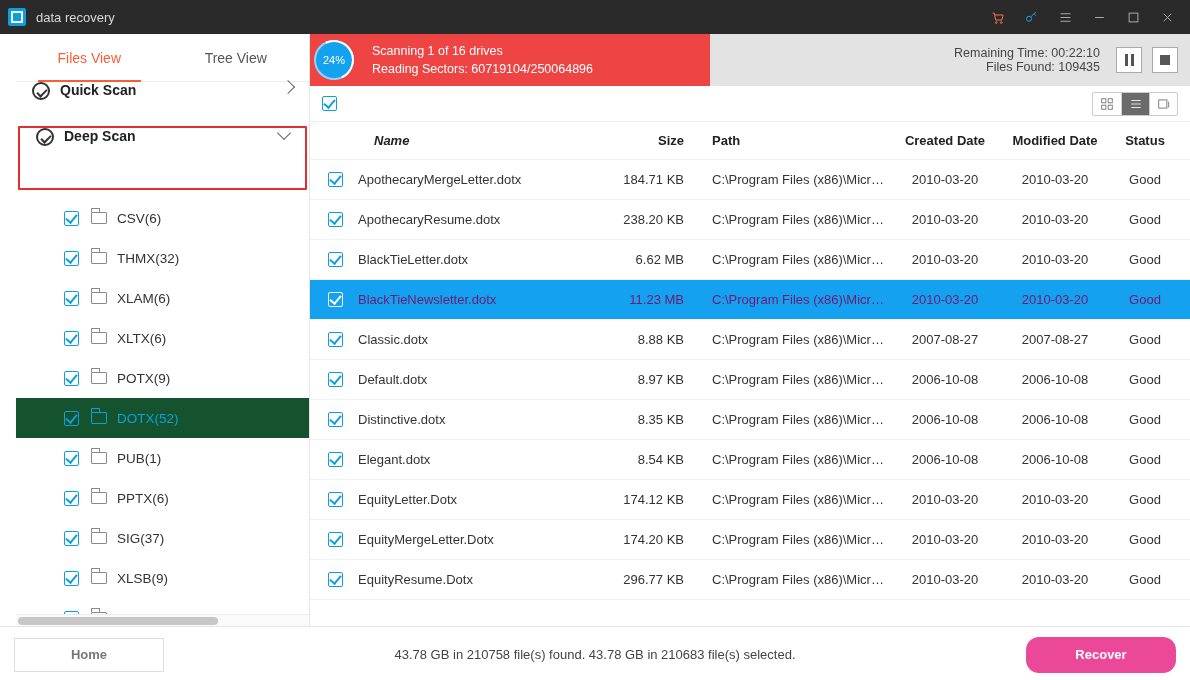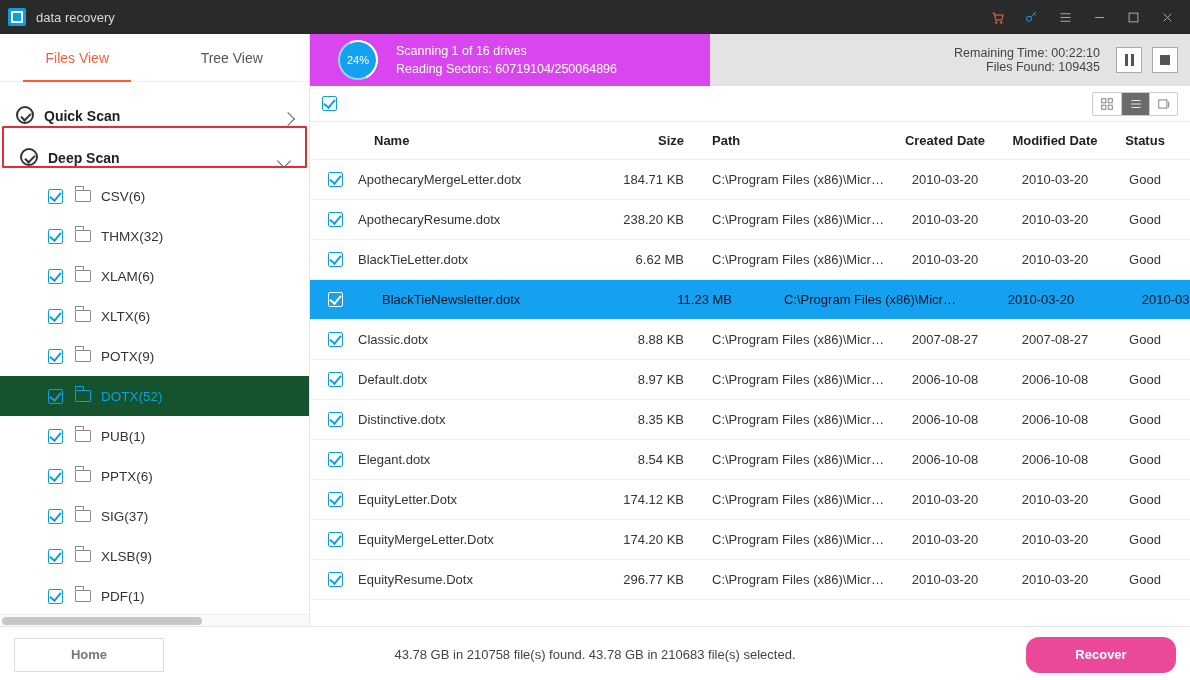--- a/index.html
+++ b/index.html
@@ -9,46 +9,46 @@
   .titlebar .logo{width:18px;height:18px;background:#0b9fe0;margin-right:10px;border-radius:2px;position:relative;}
   .titlebar .logo::after{content:"";position:absolute;inset:3px;border:2px solid #fff;border-radius:1px;}
   .titlebar .t-title{font-weight:500;color:#d8d8d8;}
   .titlebar .spacer{flex:1;}
   .titlebar .t-ico{width:34px;height:34px;display:flex;align-items:center;justify-content:center;color:#a9a9a9;font-size:15px;}
   .titlebar .t-ico svg{width:15px;height:15px;stroke:#a9a9a9;stroke-width:1.6;fill:none;}
   .titlebar .cart svg{stroke:#ff6c4a;}
   .titlebar .key svg{stroke:#1f9fe0;}
   
   .body{display:flex;height:calc(680px - 34px - 54px);}
-  .sidebar{width:310px;border-right:1px solid #e5e5e5;display:flex;flex-direction:column;overflow:hidden;}
+  .sidebar{width:310px;border-right:1px solid #e5e5e5;display:flex;flex-direction:column;overflow:hidden;padding-left:16px;}
   .tabs{display:flex;height:48px;border-bottom:1px solid #eee;}
   .tab{flex:1;display:flex;align-items:center;justify-content:center;font-size:14px;color:#555;position:relative;}
   .tab.active{color:#ff5c36;}
   .tab.active::after{content:"";position:absolute;left:15%;right:15%;bottom:-1px;height:2px;background:#ff5c36;}
-  .scan-group{height:42px;display:flex;align-items:flex-end;padding:0 16px;font-size:14px;color:#222;font-weight:600;cursor:pointer;}
+  .scan-group{height:42px;display:flex;align-items:flex-start;padding:0 16px;font-size:14px;color:#222;font-weight:600;cursor:pointer;}
   .scan-group .g-ico{width:18px;height:18px;border-radius:50%;border:2px solid #333;margin-right:10px;position:relative;}
   .scan-group .g-ico::after{content:"";position:absolute;left:3px;top:5px;width:8px;height:4px;border-left:2px solid #333;border-bottom:2px solid #333;transform:rotate(-45deg);}
   .scan-group .chev{margin-left:auto;width:10px;height:10px;border-right:1.5px solid #666;border-bottom:1.5px solid #666;}
   .scan-group.qs .chev{transform:rotate(-45deg);}
-  .scan-group.ds{border:2px solid #e22e2e;border-radius:1px;margin:2px 2px 4px 2px;height:42px;}
+  .scan-group.ds{border:2px solid #e22e2e;border-radius:1px;margin:2px 2px 4px 2px;height:64px;}
   .scan-group.ds .chev{transform:rotate(45deg);}
   .tree{flex:1;overflow-y:auto;overflow-x:hidden;padding-top:4px;text-align:center;}
   .tree-item{height:40px;display:flex;align-items:center;padding-left:48px;font-size:13.5px;color:#333;cursor:pointer;}
   .tree-item.selected{background:#14532d;color:#0b9fe0;}
   .chk{width:15px;height:15px;border:1px solid #0b9fe0;border-radius:2px;margin-right:12px;position:relative;flex:none;}
   .chk::after{content:"";position:absolute;left:3px;top:0px;width:5px;height:9px;border-right:2px solid #0b9fe0;border-bottom:2px solid #0b9fe0;transform:rotate(40deg);}
   .folder-ico{width:16px;height:12px;margin-right:10px;position:relative;border:1.5px solid #8a8a8a;border-radius:1px;flex:none;}
   .folder-ico::before{content:"";position:absolute;left:-1.5px;top:-5px;width:7px;height:3px;border:1.5px solid #8a8a8a;border-bottom:none;border-radius:1px 1px 0 0;}
   .tree-item.selected .folder-ico,.tree-item.selected .folder-ico::before{border-color:#0b9fe0;}
   .hscroll{height:12px;border-top:1px solid #eee;position:relative;background:#fafafa;}
   .hscroll .thumb{position:absolute;left:2px;top:2px;width:200px;height:8px;background:#c7c7c7;border-radius:4px;}
   
   .content{flex:1;display:flex;flex-direction:column;overflow:hidden;}
   .progressbar{height:52px;background:#e3e3e3;display:flex;align-items:stretch;font-size:12.5px;color:#555;}
-  .progressbar .pfill{width:400px;background:#d946ef;display:flex;align-items:center;padding-left:28px;color:#fff;}
+  .progressbar .pfill{width:400px;background:#ef4444;display:flex;align-items:center;padding-left:4px;color:#fff;}
   .pcircle{width:40px;height:40px;border-radius:50%;border:2px solid rgba(255,255,255,.55);display:flex;align-items:center;justify-content:center;font-size:11px;margin-right:18px;position:relative;background:#14a1ef;}
   .pcircle::before{content:"";position:absolute;inset:-2px;border-radius:50%;border:2px solid transparent;border-top-color:#fff;border-right-color:#fff;transform:rotate(20deg);}
   .ptxt .l{line-height:1.45;}
   .progressbar .pmeta{flex:1;display:flex;flex-direction:column;align-items:flex-end;justify-content:center;padding-right:16px;color:#444;}
   .pctrl{display:flex;align-items:center;padding-right:12px;gap:10px;}
   .sq-btn{width:26px;height:26px;border:1px solid #aaa;display:flex;align-items:center;justify-content:center;background:#fff;}
   .sq-btn .pause{display:flex;gap:3px;}
   .sq-btn .pause span{width:3px;height:12px;background:#555;}
   .sq-btn .stop{width:10px;height:10px;background:#555;}
   .toolbar{height:36px;display:flex;align-items:center;padding:0 12px;border-bottom:1px solid #eee;}
@@ -60,24 +60,24 @@
   .toolbar .v svg{width:14px;height:14px;stroke:#666;stroke-width:1.4;fill:none;}
   .toolbar .v.active svg{stroke:#fff;}
   .thead{height:38px;display:flex;align-items:center;font-size:13px;color:#222;font-weight:600;border-bottom:1px solid #eee;padding-left:18px;}
   .col-chk{width:30px;flex:none;}
   .col-name{width:252px;flex:none;}
   .col-size{width:90px;flex:none;text-align:right;padding-right:16px;}
   .col-path{width:190px;flex:none;white-space:nowrap;overflow:hidden;text-overflow:ellipsis;}
   .col-cd{width:110px;flex:none;text-align:center;}
   .col-md{width:110px;flex:none;text-align:center;}
   .col-st{width:70px;flex:none;text-align:center;}
-  .thead .col-name{padding-left:16px;}
+  .thead .col-name{padding-left:16px;font-style:italic;}
   .rows{flex:1;overflow-y:auto;overflow-x:hidden;}
   .row{height:40px;display:flex;align-items:center;font-size:13px;color:#333;border-bottom:1px solid #f1f1f1;padding-left:18px;}
-  .row.sel{background:#14a1ef;color:#0f172a;gap:24px;}
+  .row.sel{background:#14a1ef;color:#701a75;}
   .row .chk{border-color:#0b9fe0;}
   .row.sel .chk{border-color:#fff;}
   .row.sel .chk::after{border-color:#fff;}
   .row .col-chk{display:flex;align-items:center;}
   
   .footer{height:56px;border-top:1px solid #e5e5e5;display:flex;align-items:center;padding:0 14px;font-size:13px;color:#444;}
   .home-btn{width:150px;height:34px;border:1px solid #ddd;display:flex;align-items:center;justify-content:center;color:#777;font-weight:600;}
   .footer .mid{flex:1;text-align:center;}
   .recover-btn{width:150px;height:36px;border-radius:13px;background:#ec4899;color:#fff;display:flex;align-items:center;justify-content:center;font-weight:600;}
 </style>

